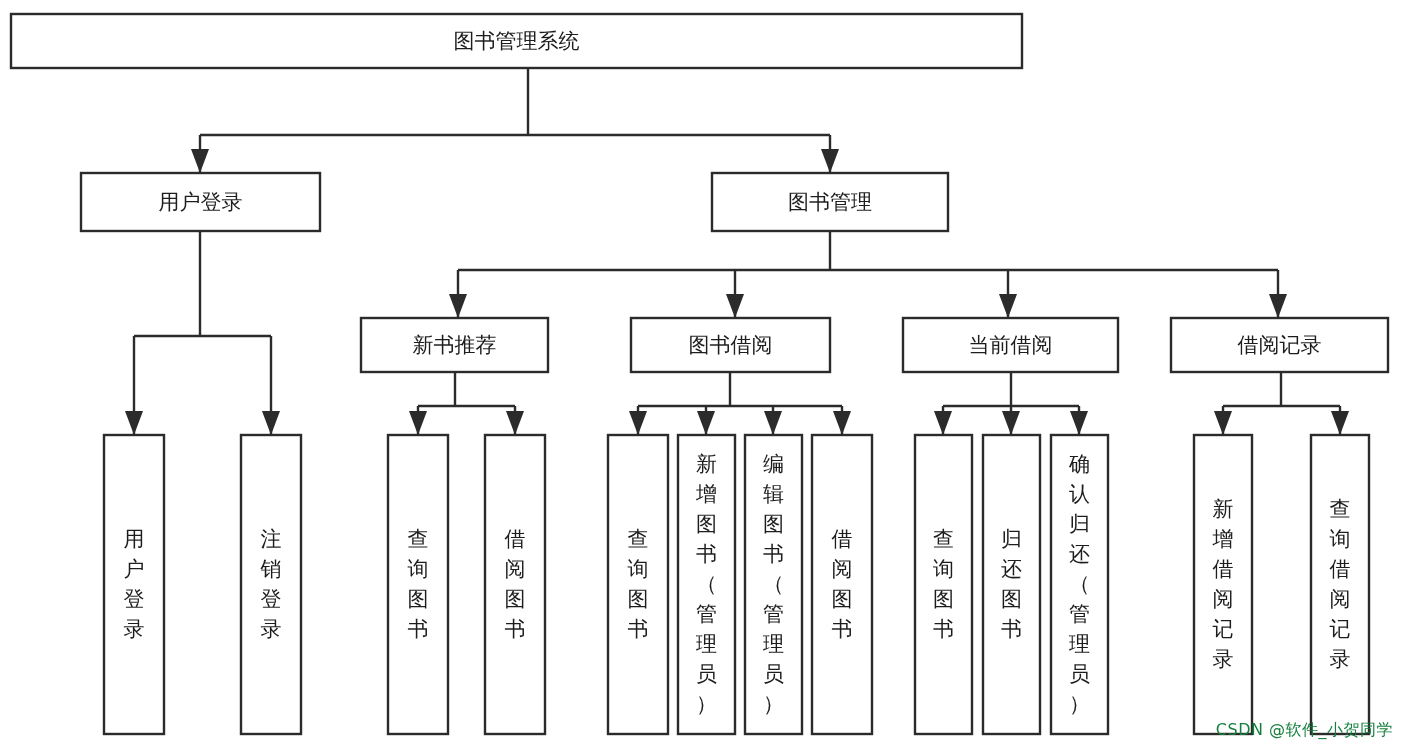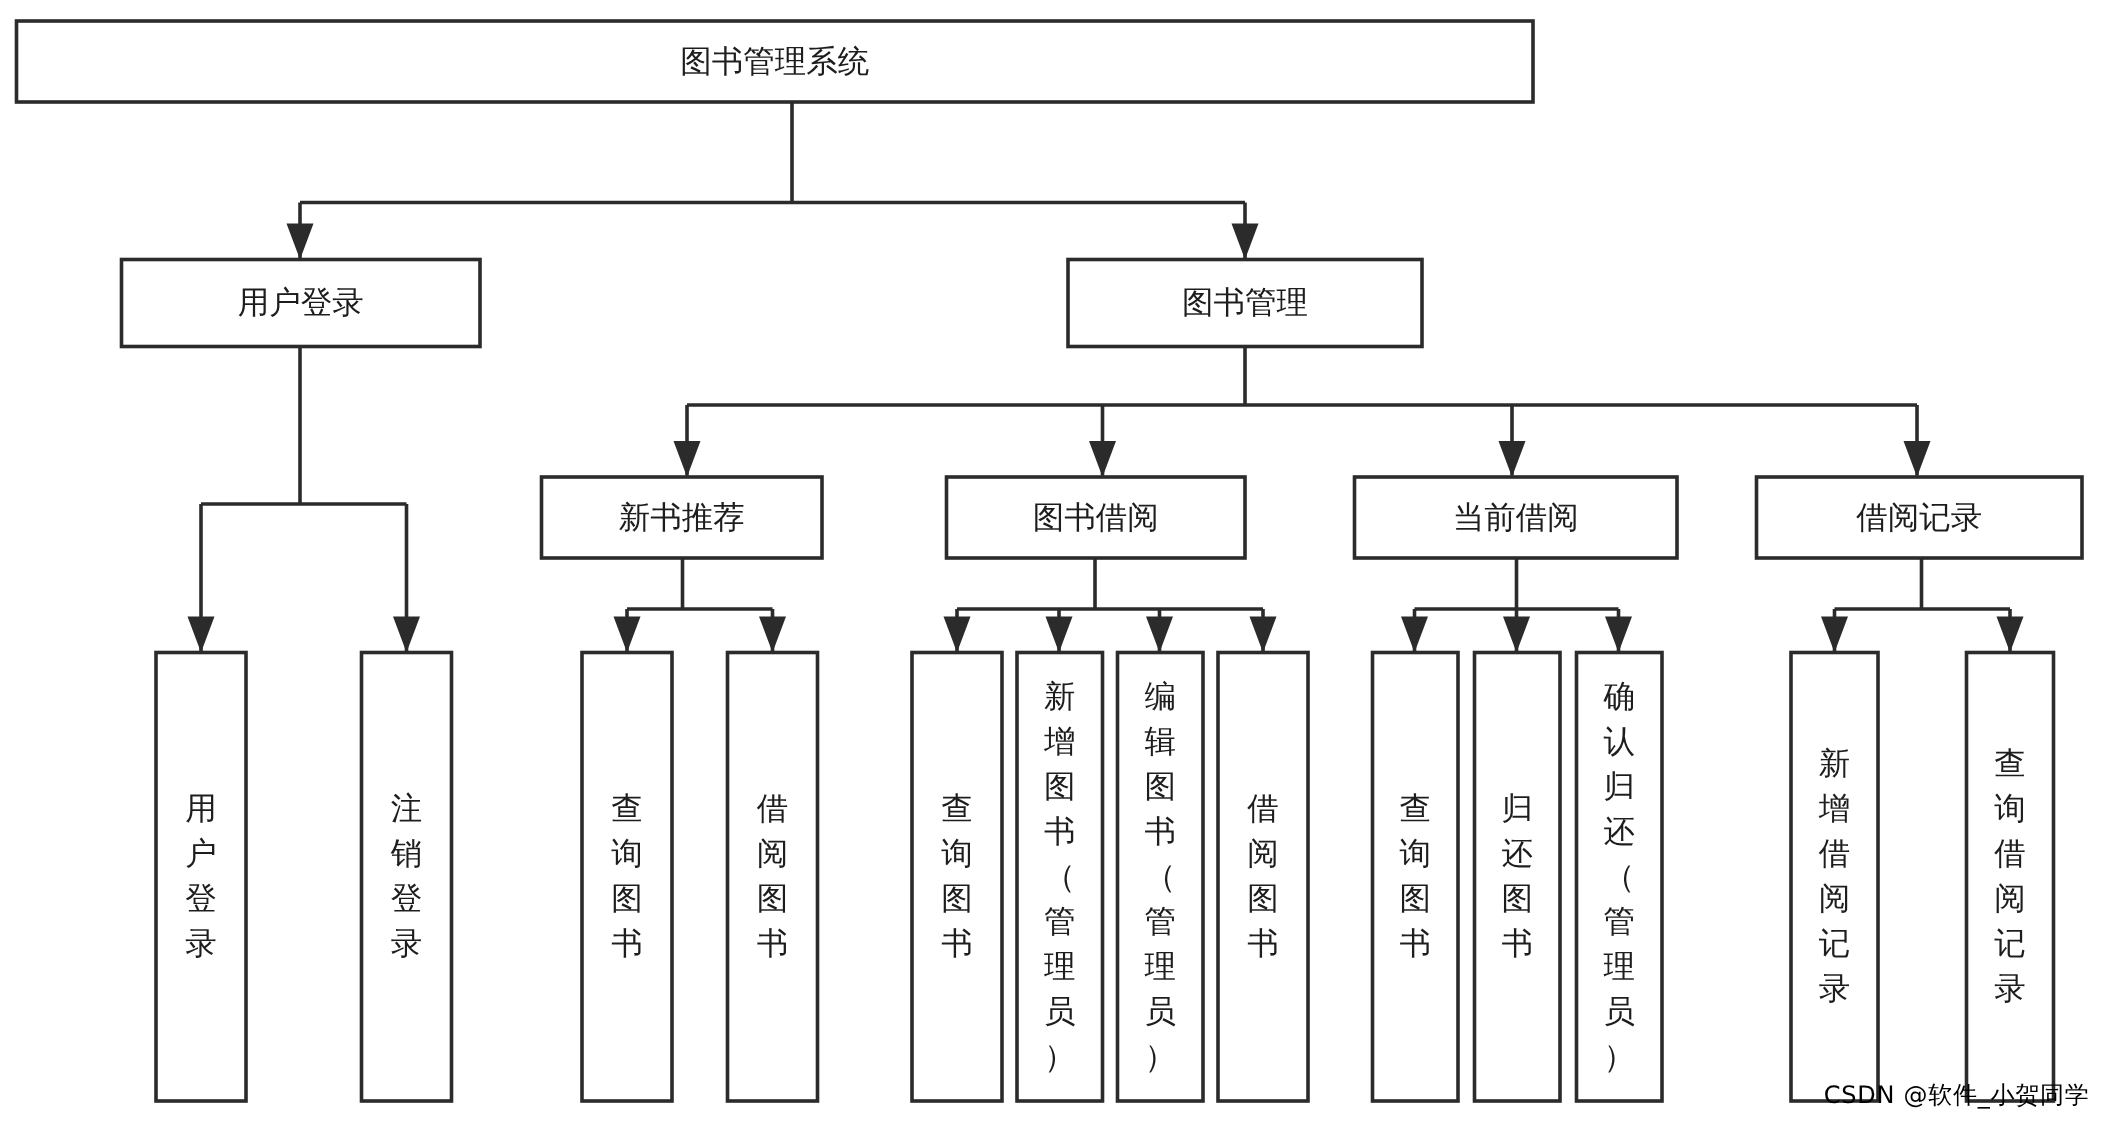--- a/index.html
+++ b/index.html
@@ -56,21 +56,21 @@
   .leaf-label {
     fill: #1d1d1d;
     font-family: "DejaVu Sans", "Liberation Sans", sans-serif;
     font-size: 21px;
     text-anchor: middle;
   }
   .watermark-text {
     position: absolute;
     right: 12px;
     bottom: 6px;
-    color: #000000;
+    color: #15803d;
     font-size: 16px;
     font-family: "DejaVu Sans", "Liberation Sans", sans-serif;
     white-space: nowrap;
     letter-spacing: 0.5px;
   }
 </style>
 </head>
 <body>
 
 <div id="diagram-root">

